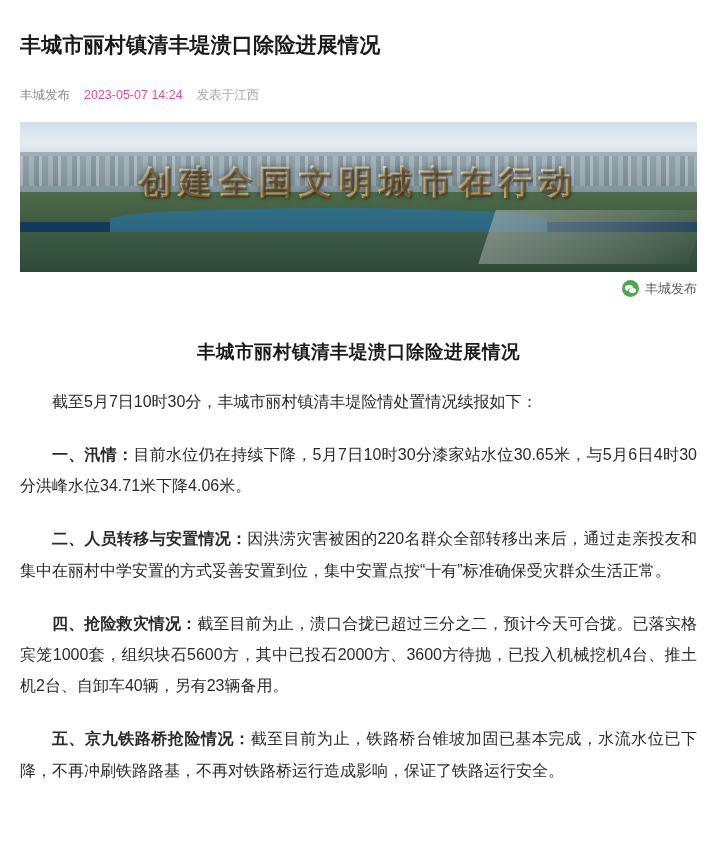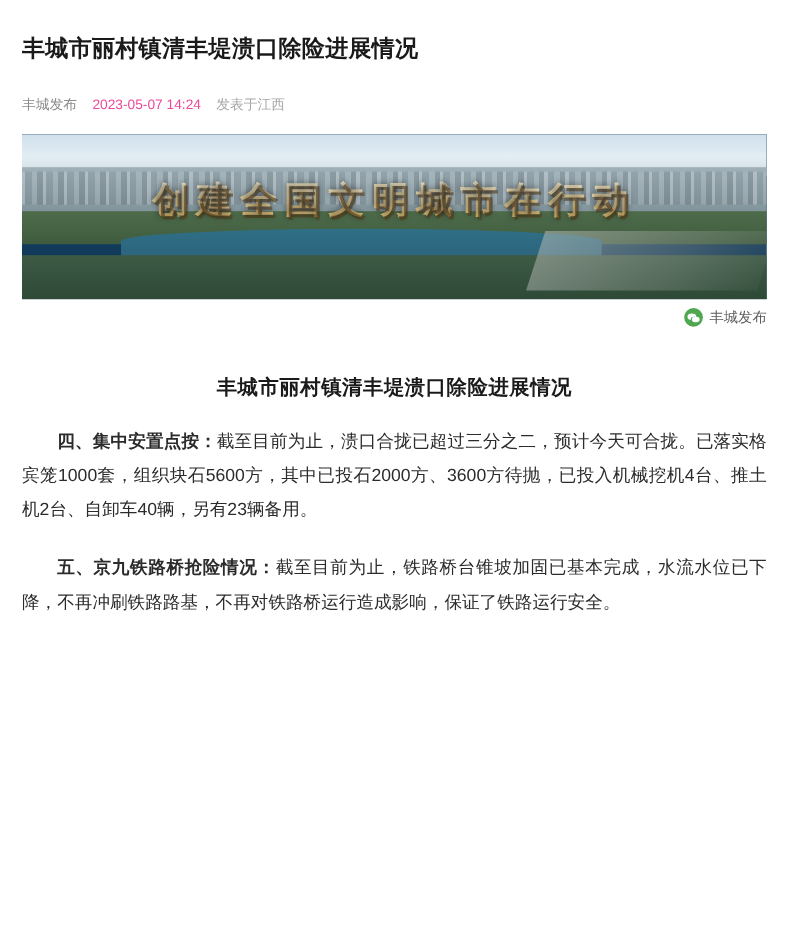--- a/index.html
+++ b/index.html
@@ -196,26 +196,35 @@
 
   <div class="wx-badge">
     <span class="wx-icon"></span>
     <span>丰城发布</span>
   </div>
 
   <h2 class="body-title">丰城市丽村镇清丰堤溃口除险进展情况</h2>
 
   <div class="content">
 
-
-
-
-
-    <p class="para">
-      <span class="lead-label">四、集中安置点按：</span><span>截至目前为止，溃口合拢已超过三分之二，预计今天可合拢。已落实格宾笼1000套，组织块石5600方，其中已投石2000方、3600方待抛，已投入机械挖机4台、推土机2台、自卸车40辆，另有23辆备用。</span>
+    <p class="para">
+      <span class="lead-label"></span><span>截至5月7日10时30分，丰城市丽村镇清丰堤险情处置情况续报如下：</span>
+    </p>
+
+    <p class="para">
+      <span class="lead-label">一、汛情：</span><span>目前水位仍在持续下降，5月7日10时30分漆家站水位30.65米，与5月6日4时30分洪峰水位34.71米下降4.06米。</span>
+    </p>
+
+    <p class="para">
+      <span class="lead-label">二、人员转移与安置情况：</span><span>因洪涝灾害被困的220名群众全部转移出来后，通过走亲投友和集中在丽村中学安置的方式妥善安置到位，集中安置点按“十有”标准确保受灾群众生活正常。</span>
+    </p>
+
+
+    <p class="para">
+      <span class="lead-label">四、抢险救灾情况：</span><span>截至目前为止，溃口合拢已超过三分之二，预计今天可合拢。已落实格宾笼1000套，组织块石5600方，其中已投石2000方、3600方待抛，已投入机械挖机4台、推土机2台、自卸车40辆，另有23辆备用。</span>
     </p>
 
     <p class="para">
       <span class="lead-label">五、京九铁路桥抢险情况：</span><span>截至目前为止，铁路桥台锥坡加固已基本完成，水流水位已下降，不再冲刷铁路路基，不再对铁路桥运行造成影响，保证了铁路运行安全。</span>
     </p>
 
   </div>
 </div>
 
 </body></html>

